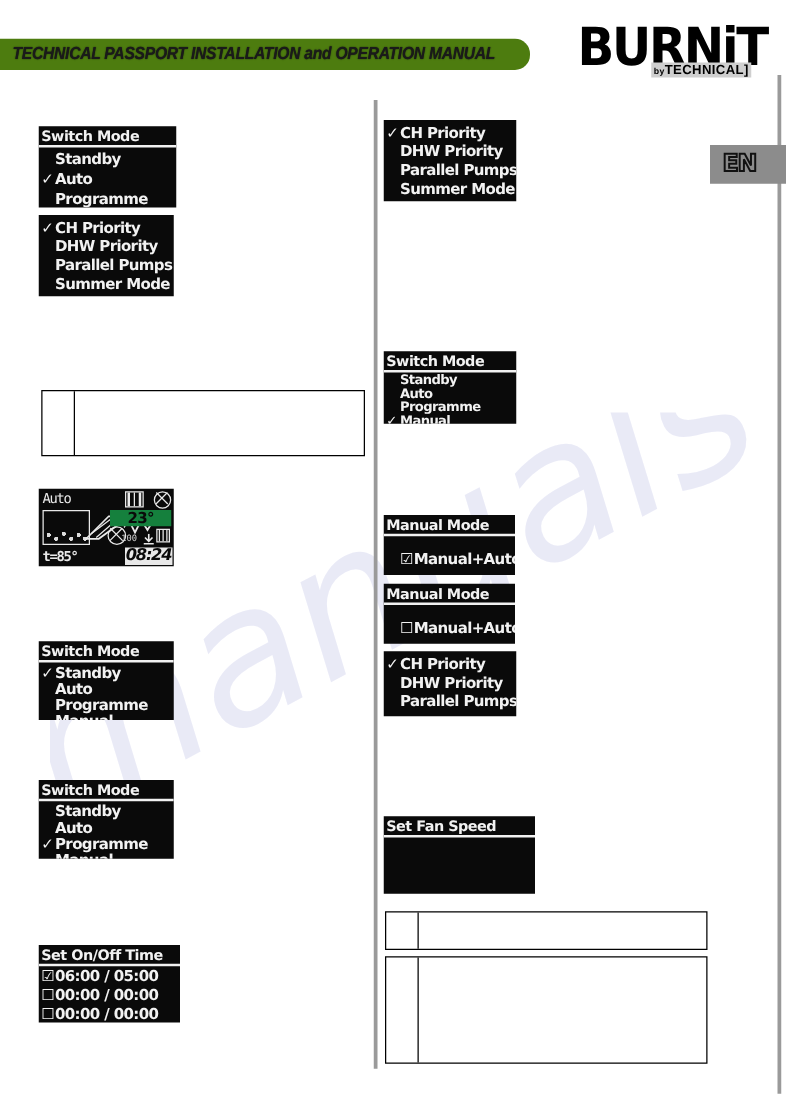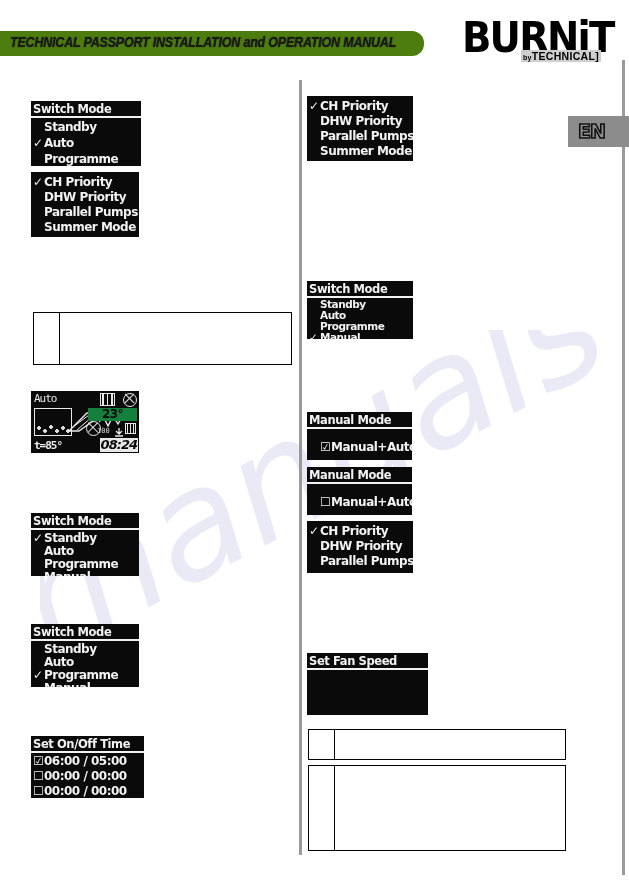--- a/index.html
+++ b/index.html
@@ -407,21 +407,21 @@
     <div class="row">
       <span class="mark">✓</span>
       <span class="txt">Programme</span>
     </div>
     <div class="row">
       <span class="mark"></span>
       <span class="txt">Manual</span>
     </div>
   </div>
 
-  <div class="lcd" style="left:31px;top:736px;width:113px;height:62px;">
+  <div class="lcd" style="left:31px;top:756px;width:113px;height:62px;">
     <span class="title">Set On/Off Time</span>
     <div class="row" style="margin-top:2px;">
       <span class="mark">☑</span>
       <span class="txt">06:00 / 05:00</span>
     </div>
     <div class="row" style="margin-top:2px;">
       <span class="mark">☐</span>
       <span class="txt">00:00 / 00:00</span>
     </div>
     <div class="row" style="margin-top:2px;">

